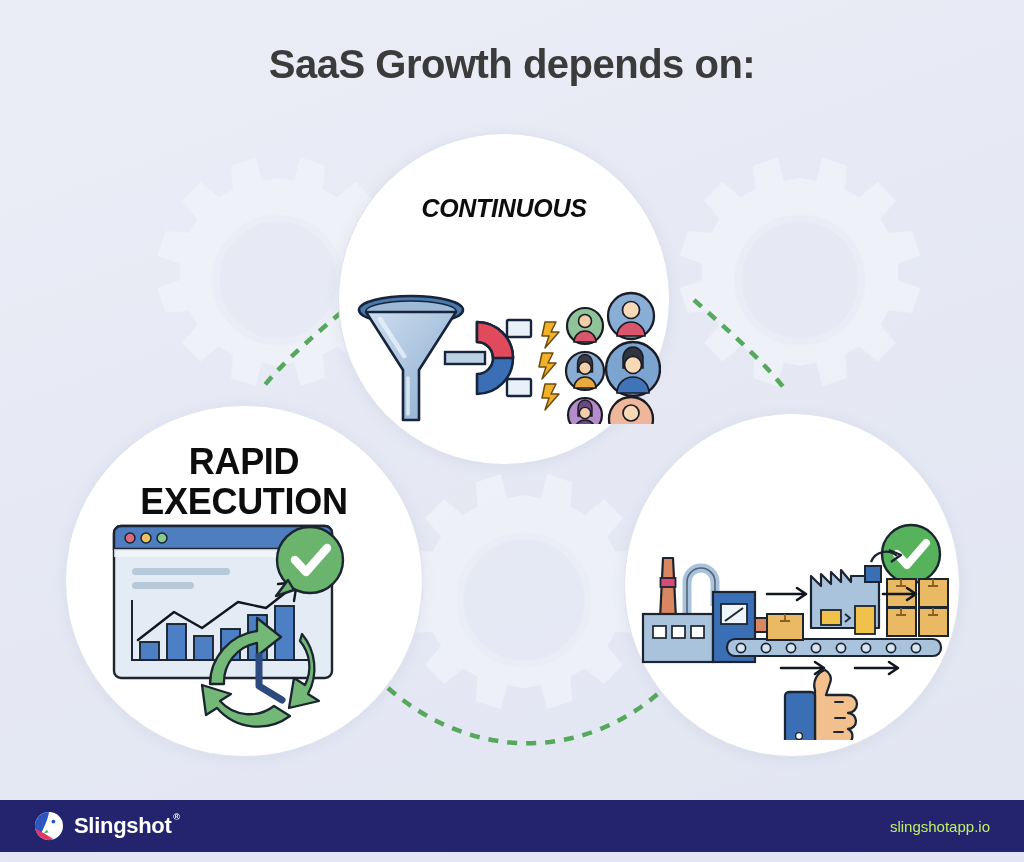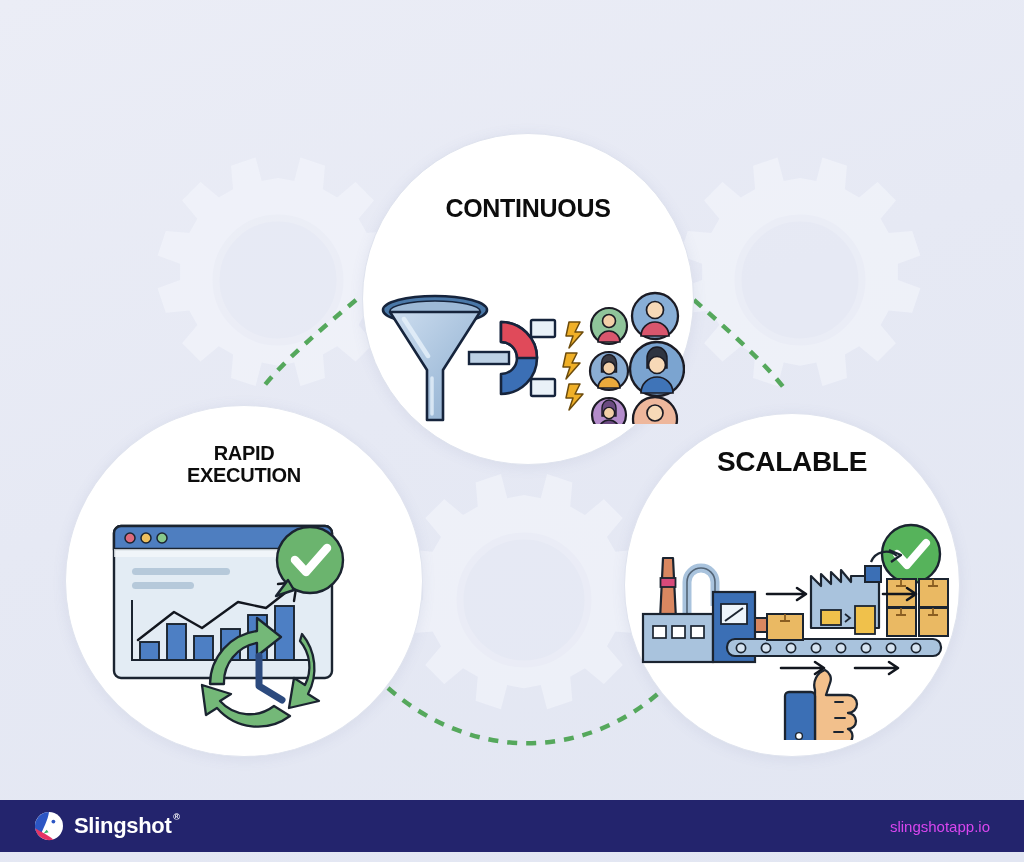--- a/index.html
+++ b/index.html
@@ -35,50 +35,53 @@
     border:1px solid #dfe3ee;
     box-shadow:0 2px 14px rgba(100,110,160,0.10);
   }
   .pillar-label {
     position:absolute; left:0; width:100%;
     text-align:center;
     font-weight:bold; color:#0d0d0d;
     line-height:1.12;
     letter-spacing:-0.3px;
   }
-  #pillar-top      { left:362px; top:133px; width:332px; height:332px; }
+  #pillar-top      { left:338px; top:133px; width:332px; height:332px;font-style:italic; }
   #pillar-left     { left:65px;  top:405px; width:358px; height:352px; }
   #pillar-right    { left:624px; top:413px; width:336px; height:344px; }
   #label-top   { top:60px;  font-size:25px; }
-  #label-left  { top:36px;  font-size:20px; }
+  #label-left  { top:36px;  font-size:36px; }
   #label-right { top:32px;  font-size:28px; }
   .art { position:absolute; }
   
   .footer {
     position:absolute; left:0; top:800px; width:1024px; height:52px;
     background:#23246d;
     display:flex; align-items:center; justify-content:space-between;
     padding:16px 34px;
   }
   .brand { display:flex; align-items:center; gap:10px; }
   .brand-name {
     color:#ffffff; font-size:22px; font-weight:bold; letter-spacing:-0.3px;
     position:relative;
   }
   .brand-tm {
     position:absolute; top:-1px; right:-8px;
     font-size:9px; font-weight:bold;
   }
-  .site { color:#d946ef; font-size:15px; }
+  .site { color:#bef264; font-size:15px; }
 </style>
 </head>
 <body>
 
 <div id="stage">
 
+  <div class="title">
+    <span>SaaS Growth depends on:</span>
+  </div>
 
   <svg class="bg-gears" viewBox="0 0 1024 800">
     <defs>
       <g id="gearshape">
         <path d="M0,-100 L16,-97 L22,-120 L46,-112 L44,-89 L58,-81 L76,-96 L94,-78 L79,-60 L87,-46 L110,-48 L118,-24 L96,-16 L96,0 L118,8 L110,32 L87,30 L79,44 L94,62 L76,80 L58,65 L44,73 L46,96 L22,104 L16,81 L0,84 L-16,81 L-22,104 L-46,96 L-44,73 L-58,65 L-76,80 L-94,62 L-79,44 L-87,30 L-110,32 L-118,8 L-96,0 L-96,-16 L-118,-24 L-110,-48 L-87,-46 L-79,-60 L-94,-78 L-76,-96 L-58,-81 L-44,-89 L-46,-112 L-22,-120 L-16,-97 Z"></path>
       </g>
     </defs>
     <g opacity="0.62">
       <use href="#gearshape" x="0" y="0" transform="translate(278,280) scale(1.02)" fill="#f4f6fc"></use>
       <circle cx="278" cy="280" r="62" fill="#e7eaf5"></circle>
@@ -225,21 +228,20 @@
         <path d="M192,200 a54,54 0 0,1 -73,-8 l-11,7 l-4,-30 l29,9 l-11,7 a40,40 0 0,0 54,5 Z" fill="#74b878" stroke="#1b2430" stroke-width="2.3" stroke-linejoin="round"></path>
       </g>
       <g>
         <path d="M161,140 L161,170 L184,184" fill="none" stroke="#2c4a7e" stroke-width="7" stroke-linecap="round" stroke-linejoin="round"></path>
       </g>
     </svg>
   </div>
 
   <div class="pillar" id="pillar-right">
     <div class="pillar-label" id="label-right">
-      <div>SCALABLE</div>
     </div>
 
     <svg class="art" style="left:14px; top:108px;" width="310" height="218" viewBox="0 0 310 218">
 
       <g>
         <circle cx="272" cy="32" r="29" fill="#56b35b" stroke="#1b2430" stroke-width="2.4"></circle>
         <path d="M258,32 L268,43 L287,21" fill="none" stroke="#ffffff" stroke-width="8" stroke-linecap="round" stroke-linejoin="round"></path>
       </g>
 
       <g>

